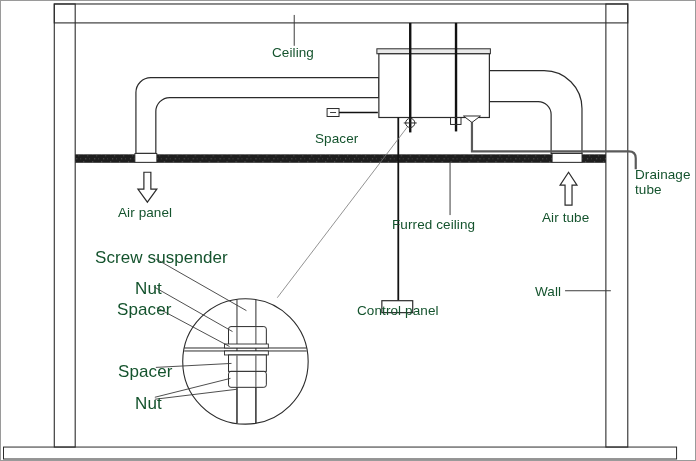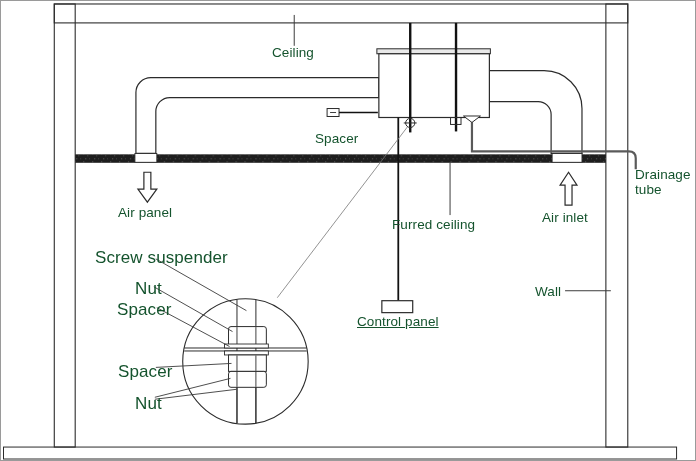--- a/index.html
+++ b/index.html
@@ -122,24 +122,24 @@
     <line class="leader" stroke-width="0.9" x1="155" y1="259" x2="246" y2="311"></line>
     <line class="leader" stroke-width="0.9" x1="153" y1="287" x2="232" y2="332"></line>
     <line class="leader" stroke-width="0.9" x1="156" y1="308" x2="229" y2="347"></line>
     <line class="leader" stroke-width="0.9" x1="155" y1="368" x2="231" y2="364"></line>
     <path class="leader" stroke-width="0.9" d="M 154 398 L 230 379 M 154 400 L 236 390"></path>
   </svg>
 
   <span class="lbl" style="left:271px;top:44px;">Ceiling</span>
   <span class="lbl" style="left:314px;top:130px;">Spacer</span>
   <span class="lbl" style="left:117px;top:204px;">Air panel</span>
-  <span class="lbl" style="left:541px;top:209px;">Air inlet</span>
+  <span class="lbl" style="left:541px;top:209px;">Air tube</span>
   <span class="lbl wrap" style="left:634px;top:166px;width:60px;">Drainage tube</span>
   <span class="lbl" style="left:391px;top:216px;">Furred ceiling</span>
   <span class="lbl" style="left:534px;top:283px;text-align:right;">Wall</span>
-  <span class="lbl" style="left:356px;top:313px;text-decoration:underline;">Control panel</span>
+  <span class="lbl" style="left:356px;top:302px;">Control panel</span>
 
   <span class="lbl small" style="left:94px;top:247px;">Screw suspender</span>
   <span class="lbl small" style="left:134px;top:278px;">Nut</span>
   <span class="lbl small" style="left:116px;top:299px;">Spacer</span>
   <span class="lbl small" style="left:117px;top:361px;">Spacer</span>
   <span class="lbl small" style="left:134px;top:393px;">Nut</span>
 </div>
 
 </body></html>

